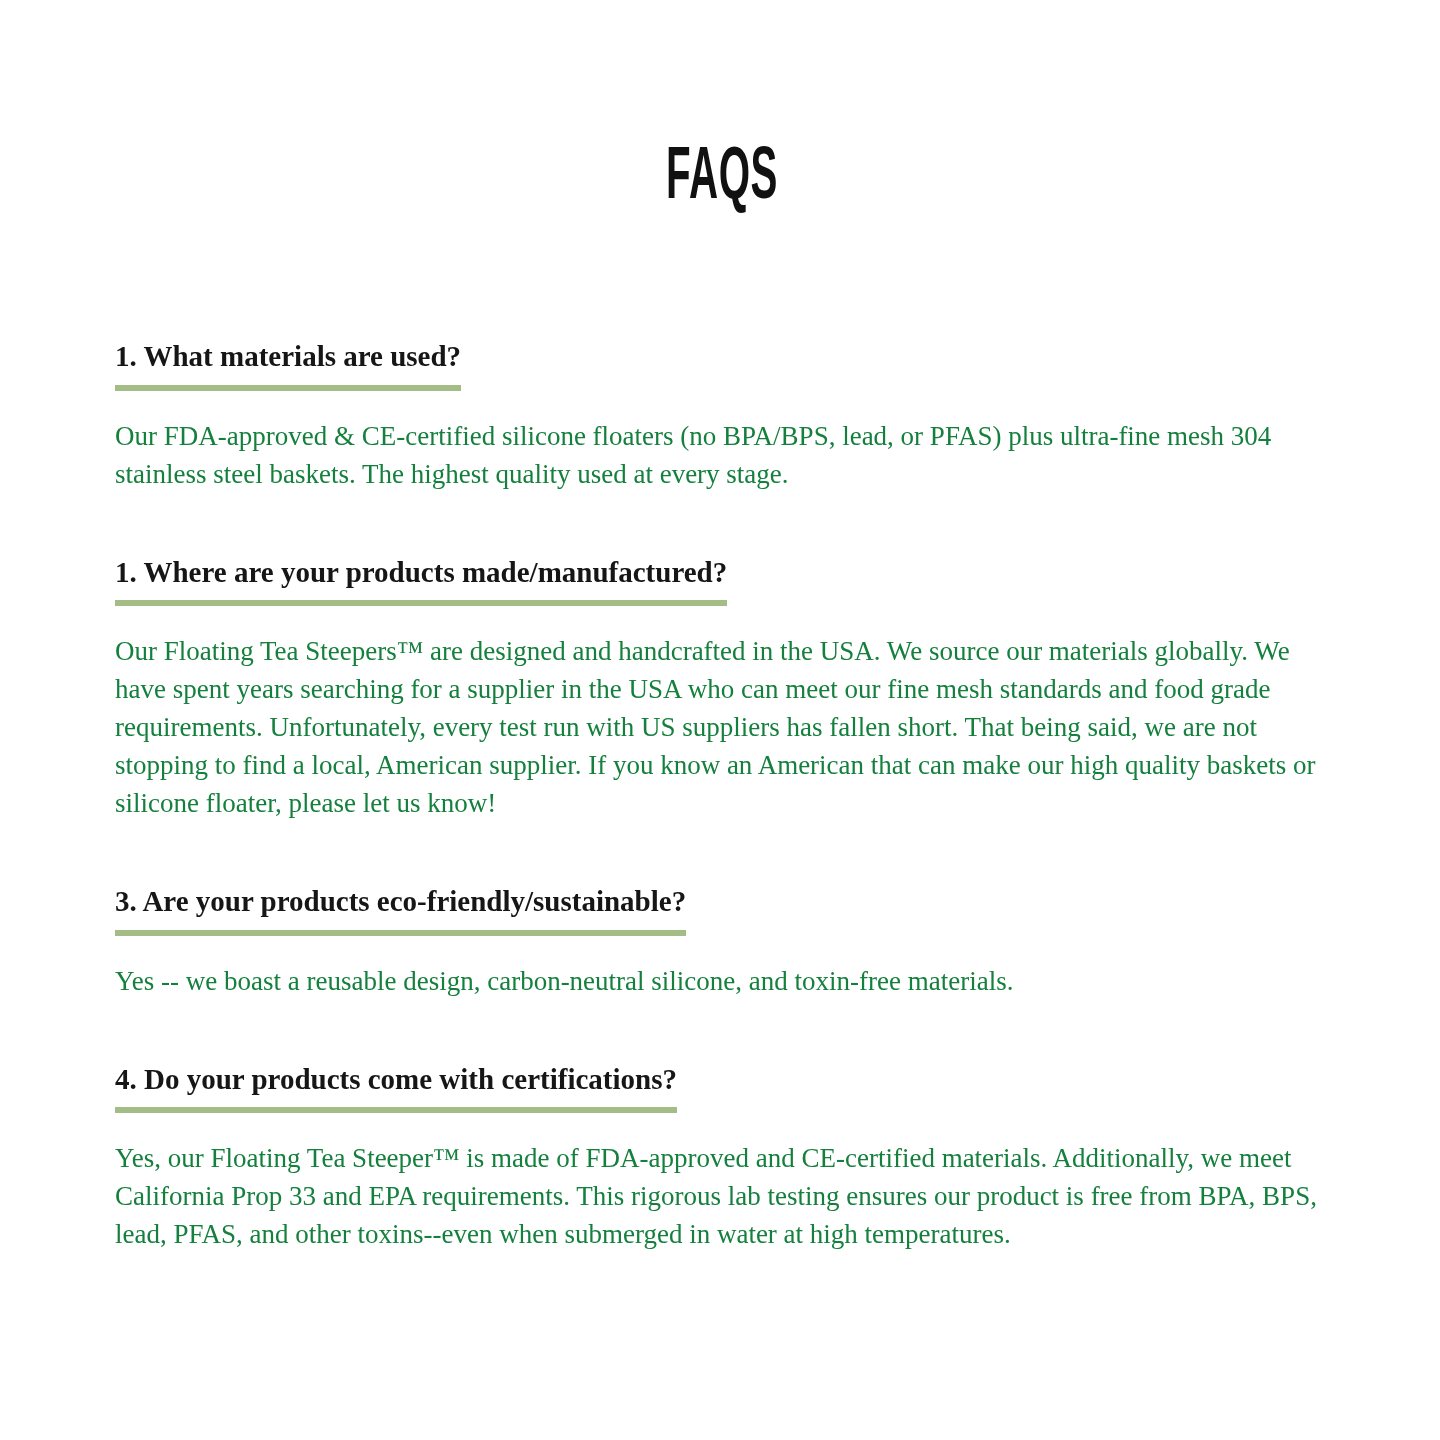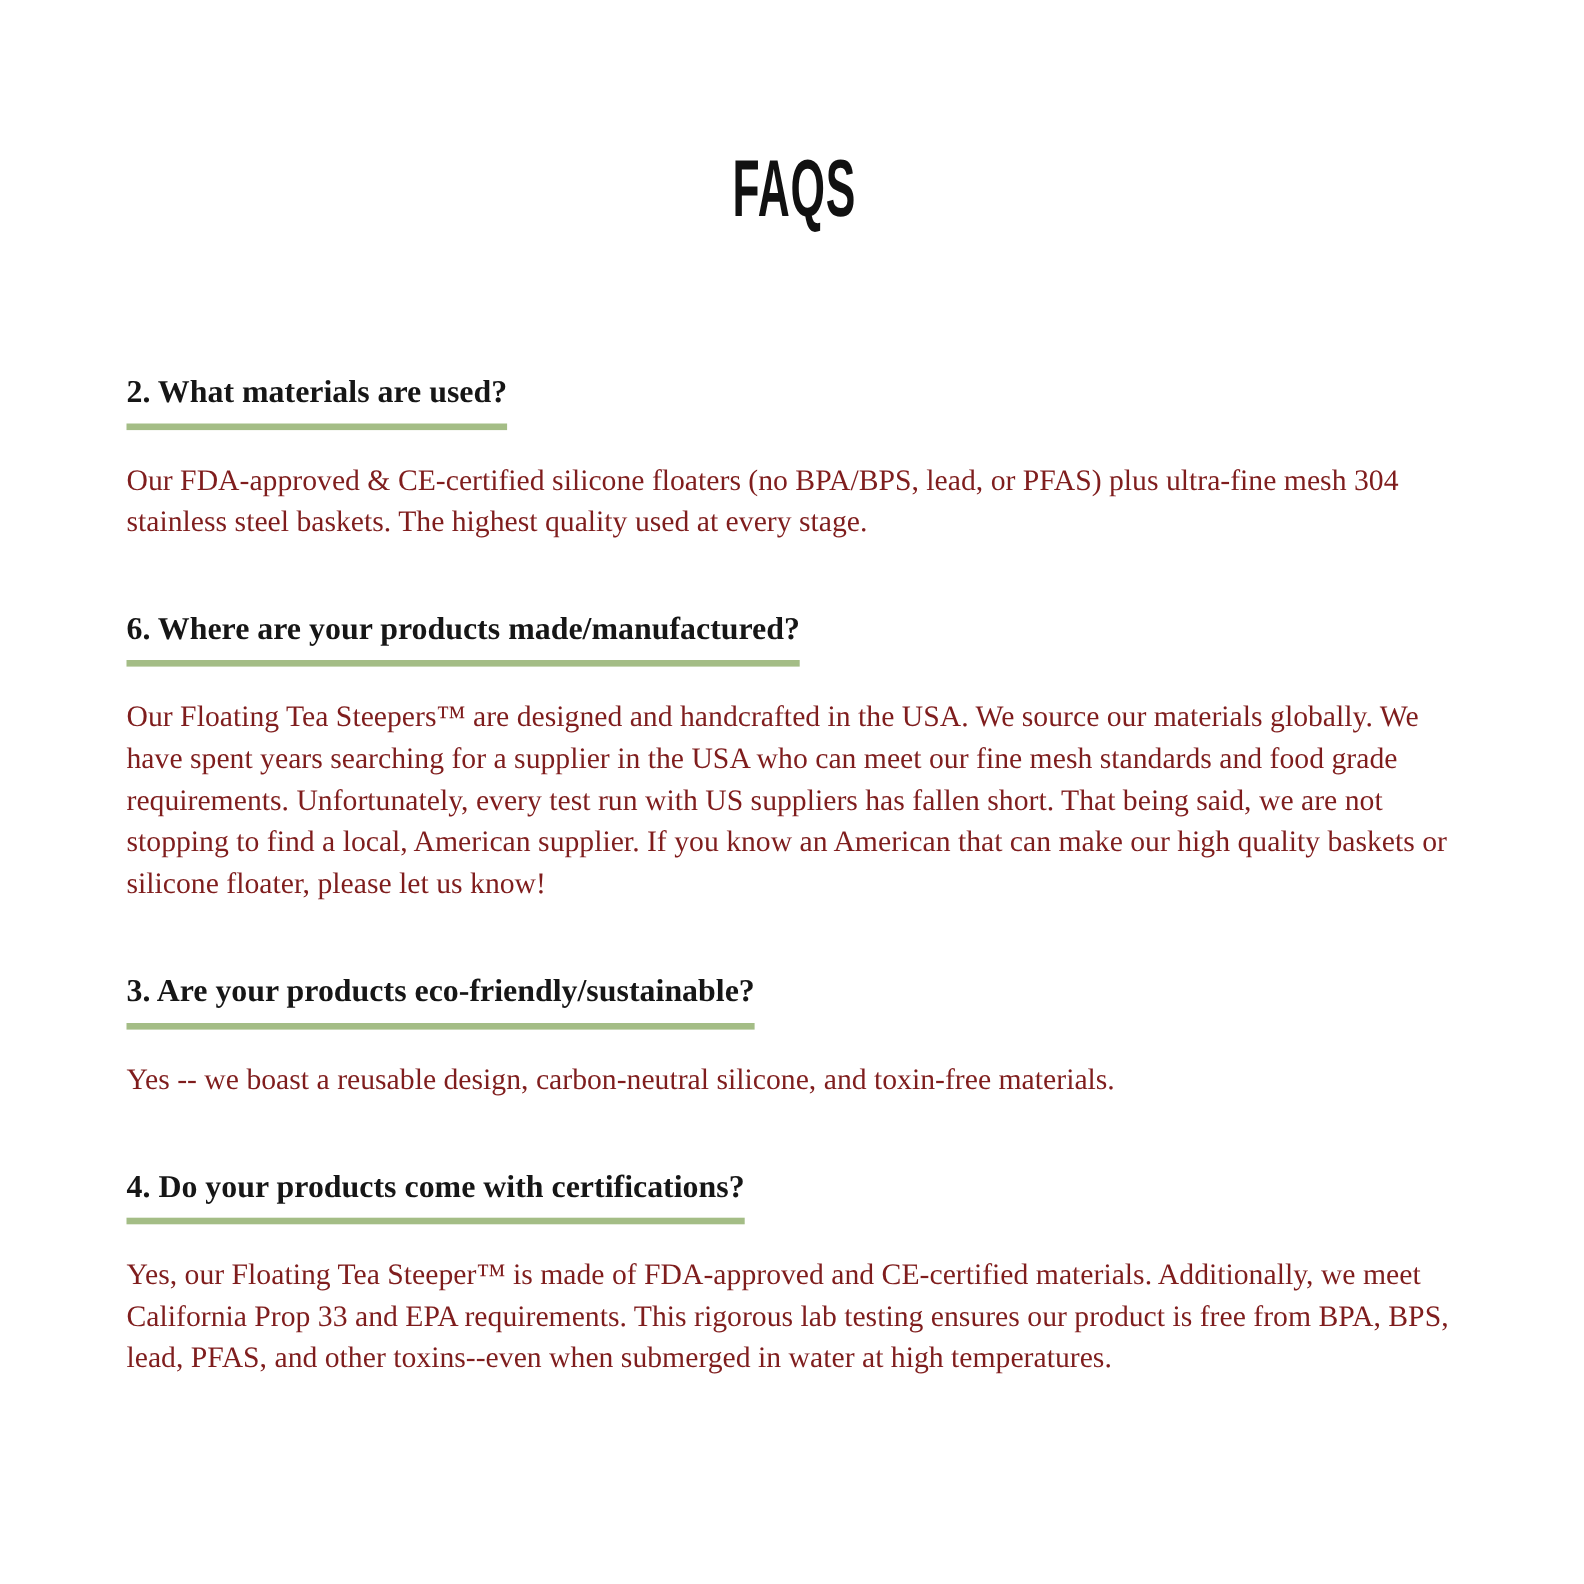--- a/index.html
+++ b/index.html
@@ -52,41 +52,41 @@
     color: #161616;
     padding-bottom: 11px;
     border-bottom: 6px solid var(--accent);
   }
   .faq-answer {
     margin: 0;
     max-width: 1218px;
     font-size: 27px;
     line-height: 38px;
     font-weight: 400;
-    color: #7f1d1d;
+    color: #15803d;
   }
 </style>
 </head>
 <body>
 
 <div class="page">
 
   <div class="title-wrap">
     <h1 class="page-title">FAQS</h1>
   </div>
 
   <div class="faq-list">
 
     <section class="faq-item">
-      <h3 class="faq-question">2. What materials are used?</h3>
+      <h3 class="faq-question">1. What materials are used?</h3>
       <p class="faq-answer">Our FDA-approved &amp; CE-certified silicone floaters (no BPA/BPS, lead, or PFAS) plus ultra-fine mesh 304 stainless steel baskets. The highest quality used at every stage.</p>
     </section>
 
     <section class="faq-item">
-      <h3 class="faq-question">6. Where are your products made/manufactured?</h3>
+      <h3 class="faq-question">1. Where are your products made/manufactured?</h3>
       <p class="faq-answer">Our Floating Tea Steepers™ are designed and handcrafted in the USA. We source our materials globally. We have spent years searching for a supplier in the USA who can meet our fine mesh standards and food grade requirements. Unfortunately, every test run with US suppliers has fallen short. That being said, we are not stopping to find a local, American supplier. If you know an American that can make our high quality baskets or silicone floater, please let us know!</p>
     </section>
 
     <section class="faq-item">
       <h3 class="faq-question">3. Are your products eco-friendly/sustainable?</h3>
       <p class="faq-answer">Yes -- we boast a reusable design, carbon-neutral silicone, and toxin-free materials.</p>
     </section>
 
     <section class="faq-item">
       <h3 class="faq-question">4. Do your products come with certifications?</h3>

